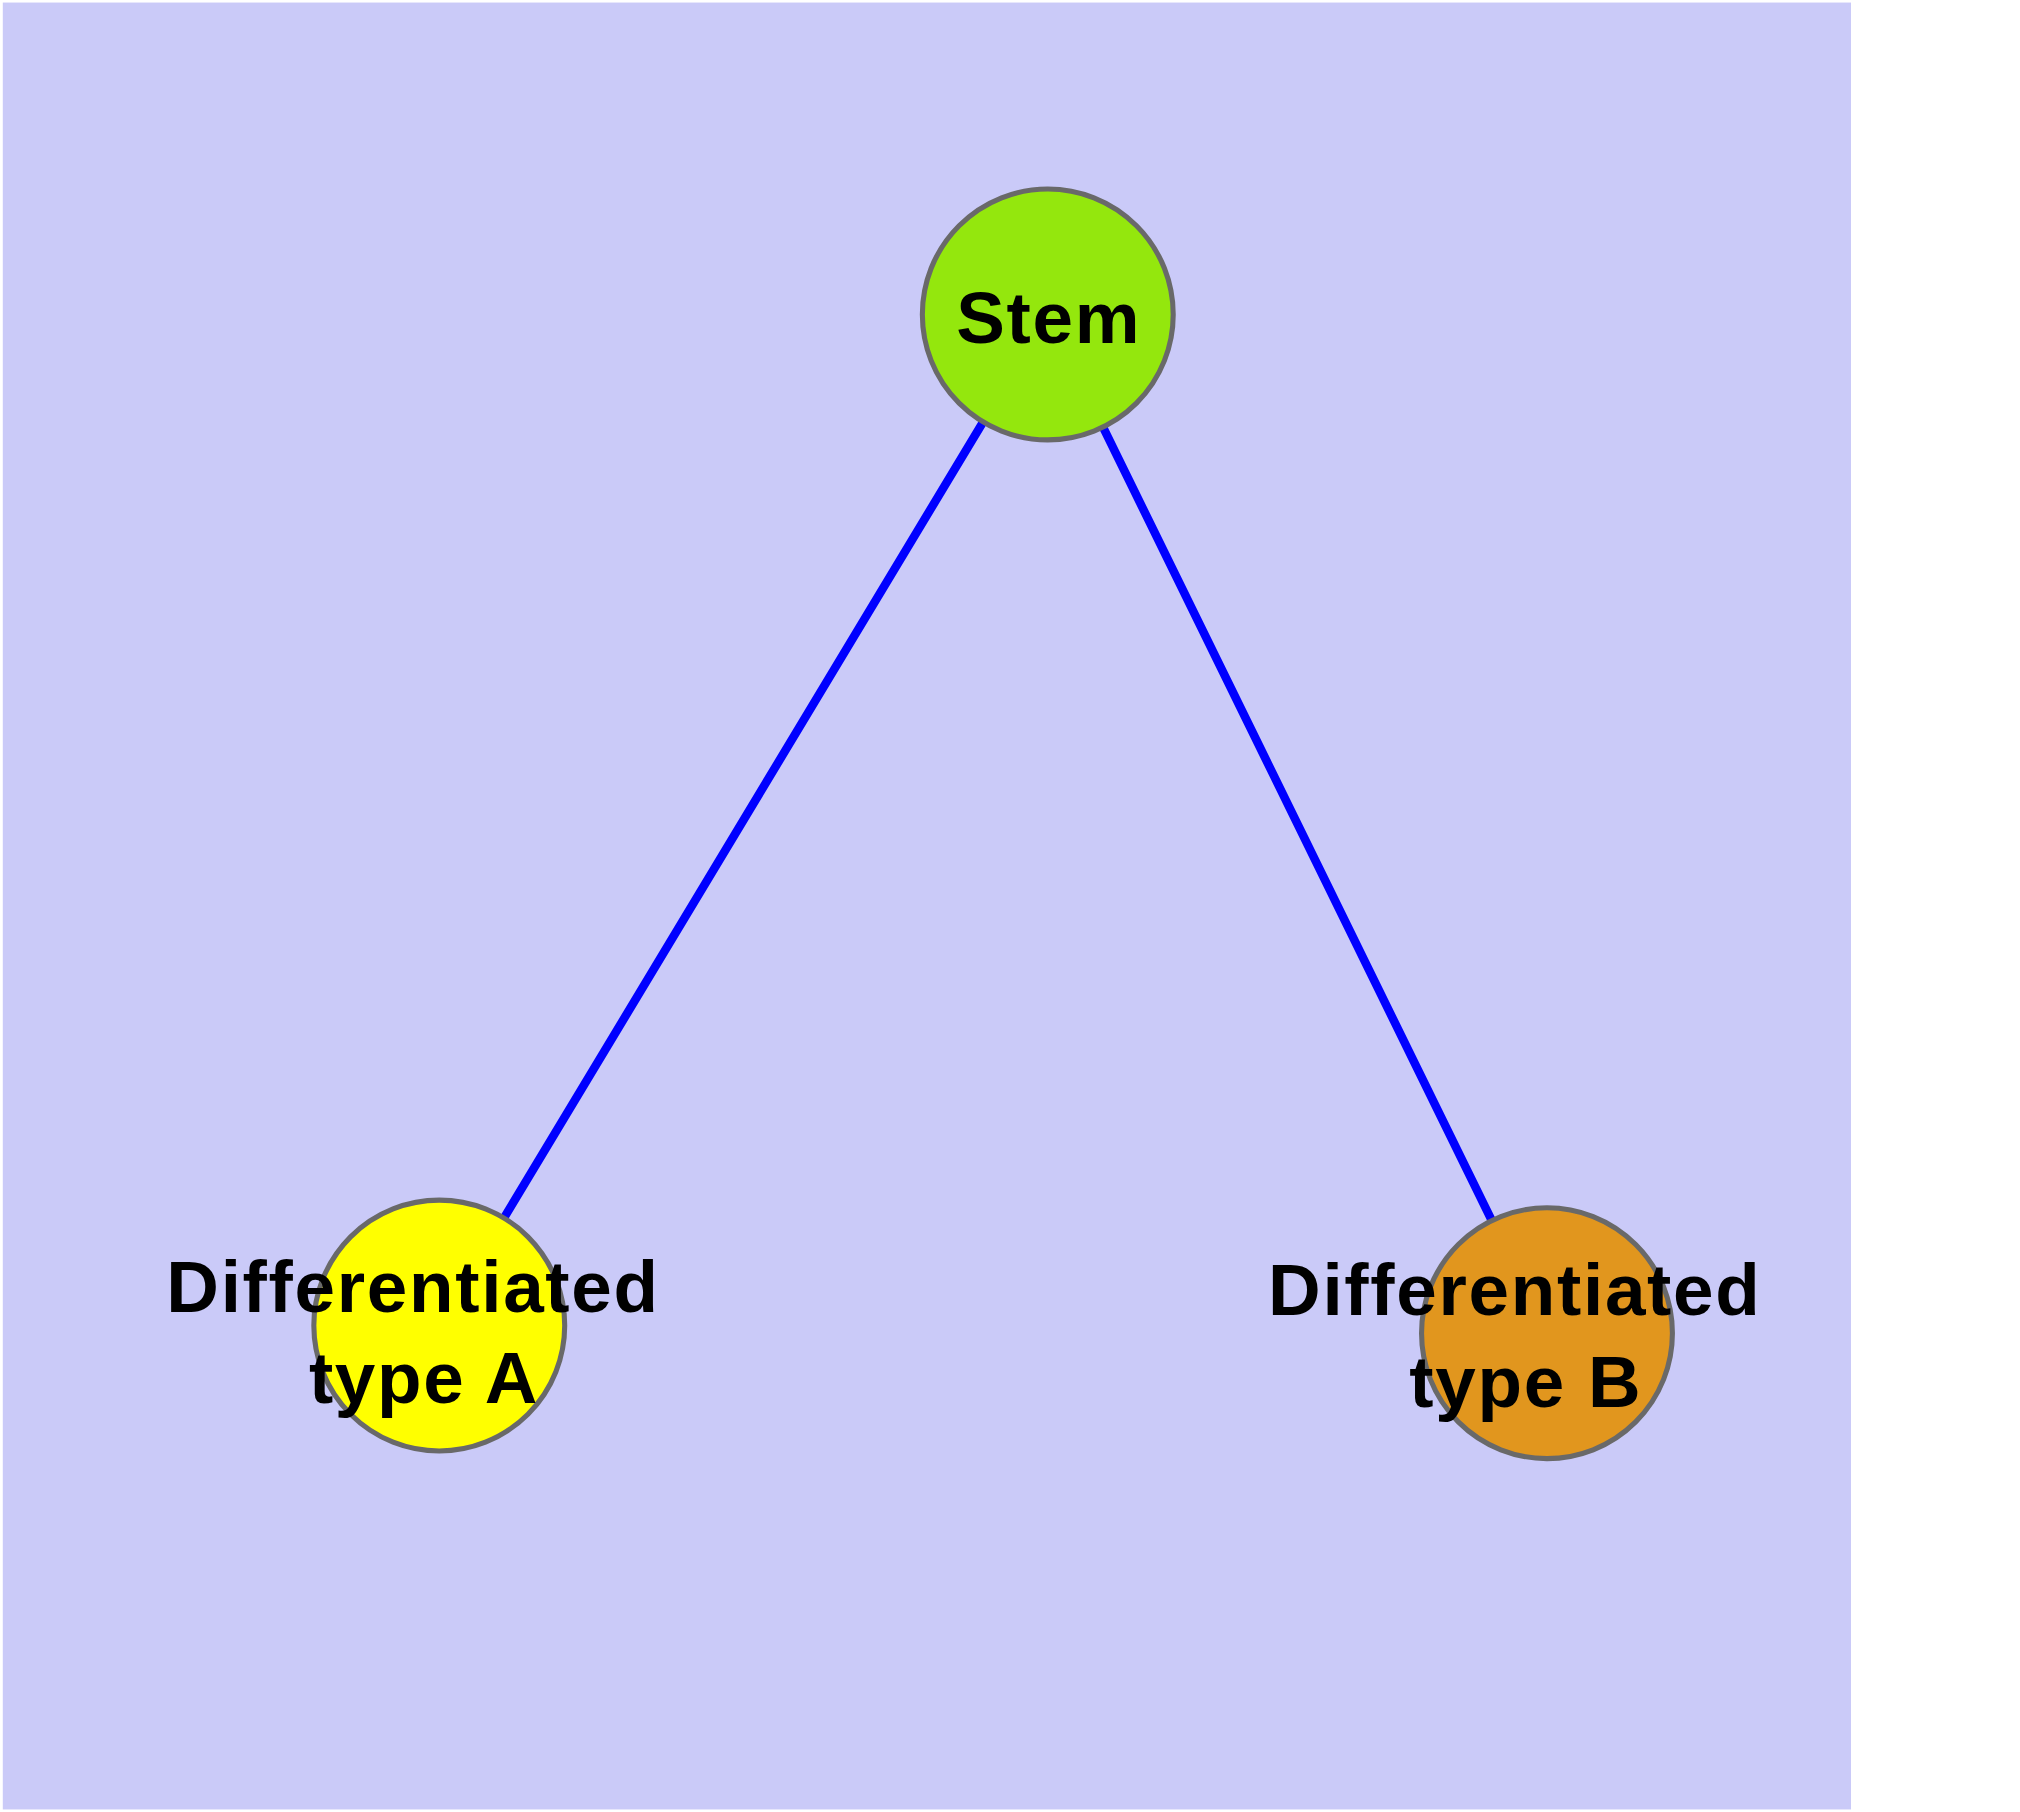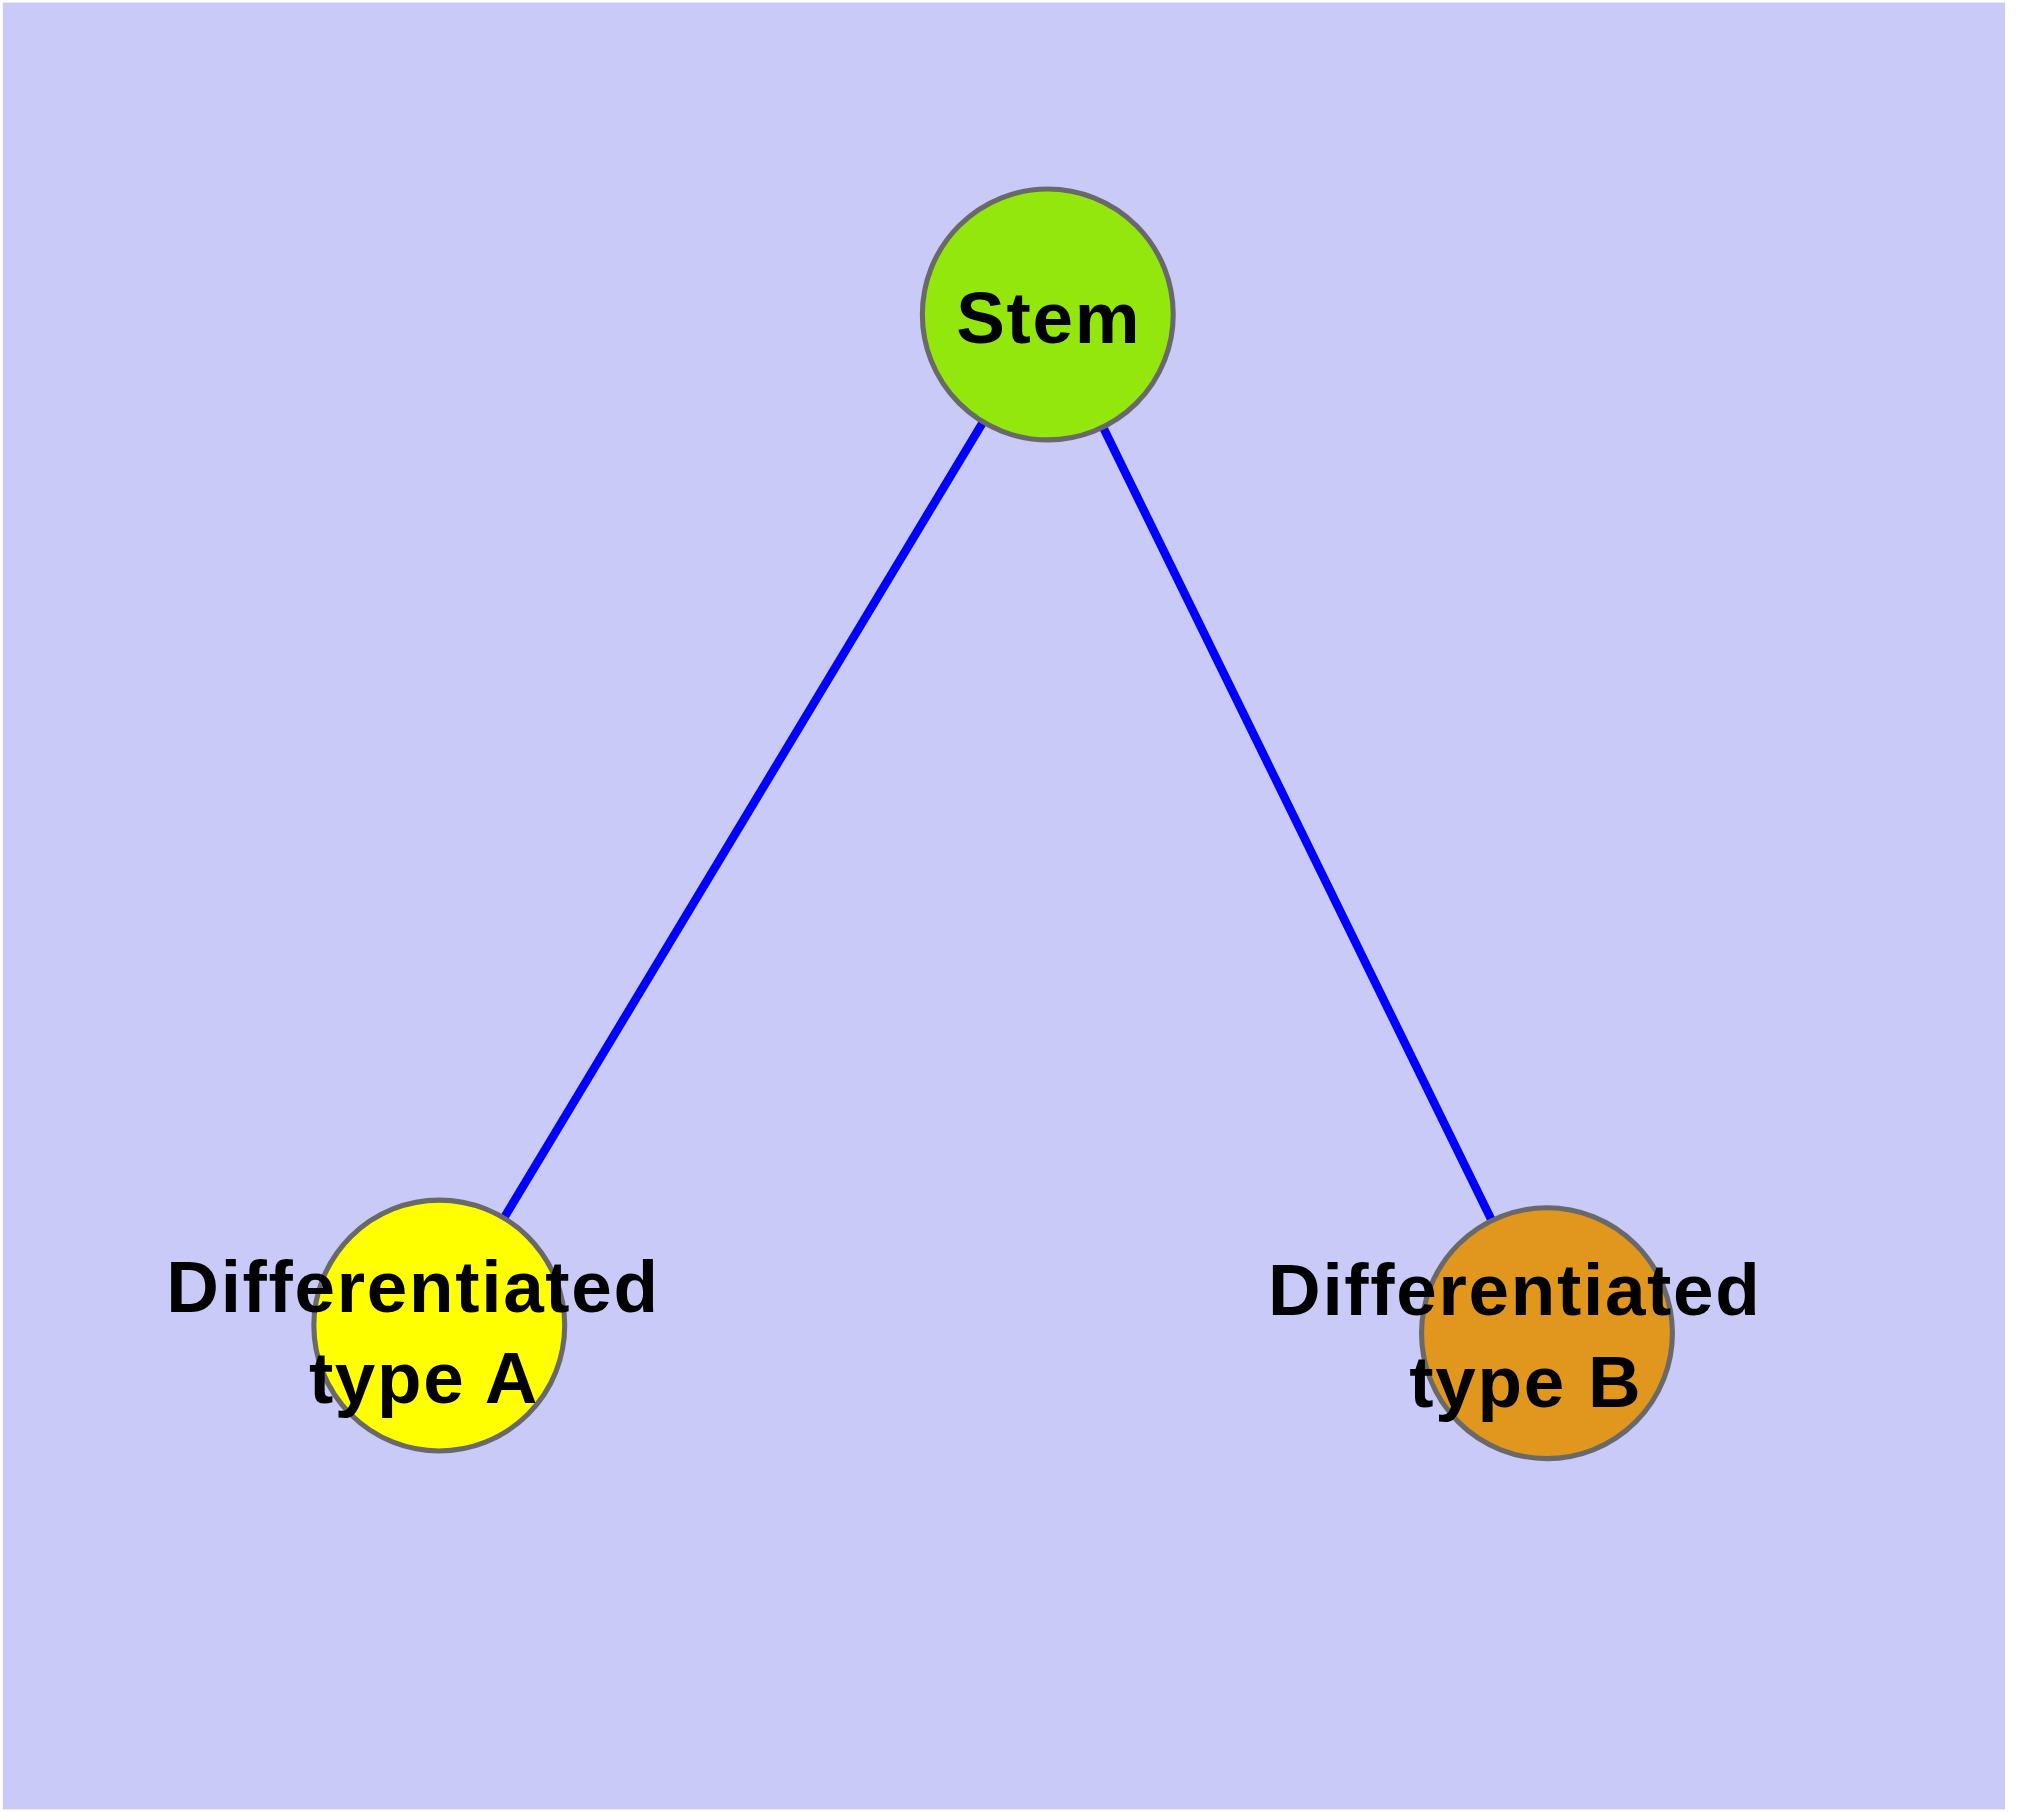--- a/index.html
+++ b/index.html
@@ -1,19 +1,19 @@
 <!DOCTYPE html>
 <html style="font-size:13.6px"><head>
 <meta charset="utf-8">
 <style>
   html, body { margin: 0; padding: 0; }
   body { background: #ffffff; }
   .frame {
     position: relative;
-    width: 2005px;
+    width: 1851px;
     height: 1812px;
     background: #ffffff;
     overflow: hidden;
   }
   .frame > svg {
     position: absolute;
     left: 0; top: 0;
     width: 2021px;
     height: 1812px;
     display: block;

